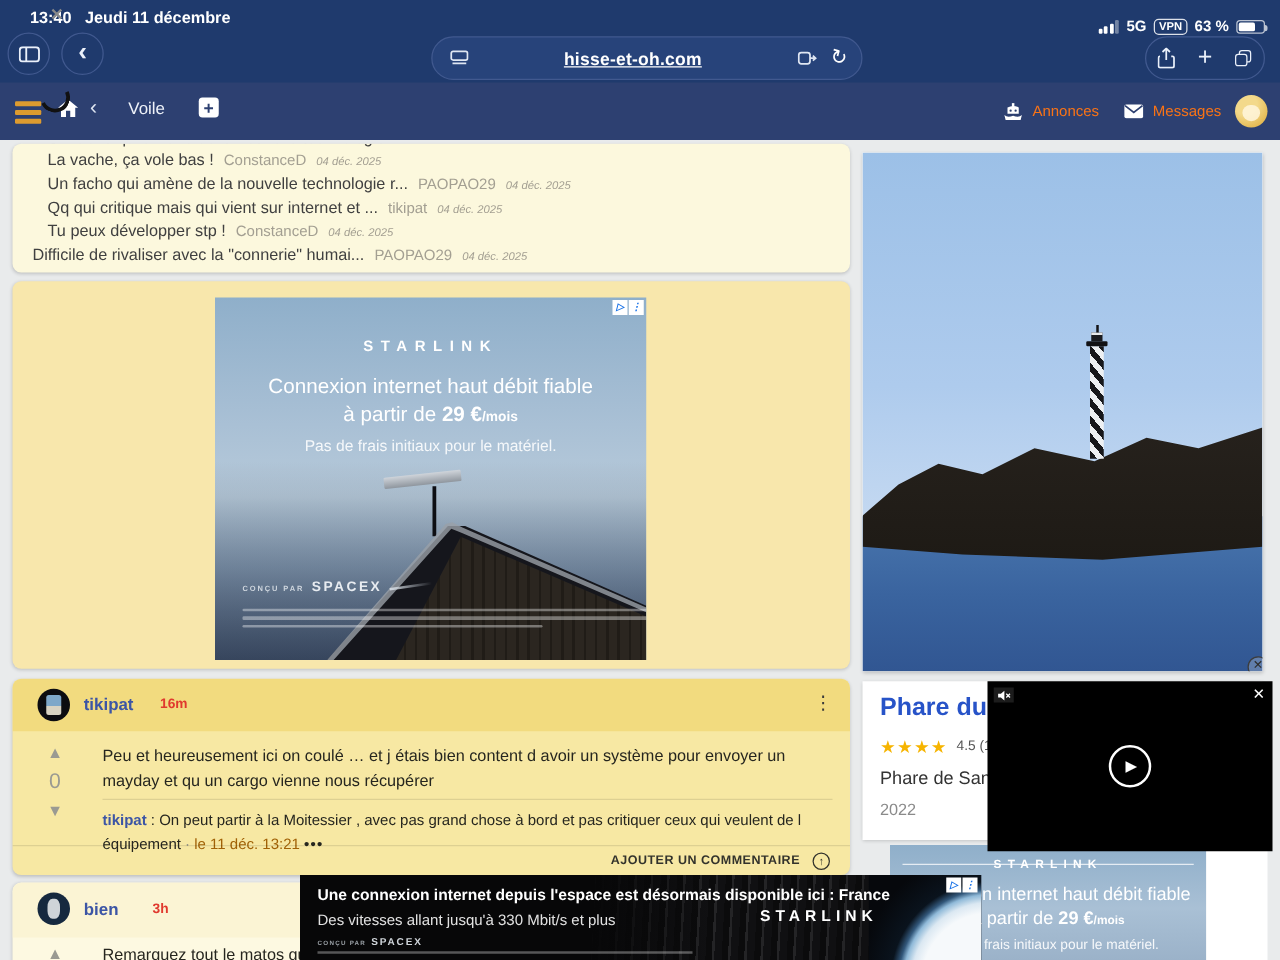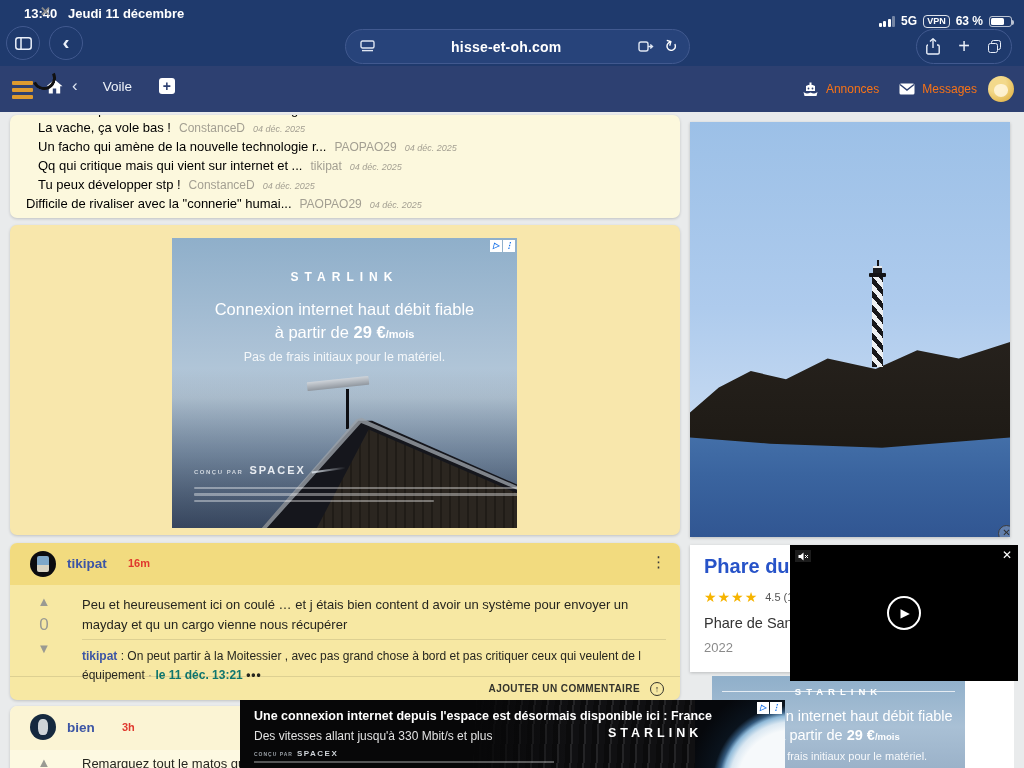--- a/index.html
+++ b/index.html
@@ -22,21 +22,21 @@
   .sb-batt-pct { font-size:12px; font-weight:bold; }
   .batt { position:relative; width:23px; height:11px; border:1px solid rgba(255,255,255,.7); border-radius:3px; }
   .batt i { position:absolute; left:1px; top:1px; bottom:1px; width:62%; background:#fff; border-radius:1.5px; }
   .batt u { position:absolute; right:-3px; top:3px; width:2px; height:5px; background:rgba(255,255,255,.7); border-radius:0 2px 2px 0; }
 
   .toolbar { position:absolute; left:0; top:26px; width:1024px; height:40px; }
   .circle-btn { position:absolute; width:34px; height:34px; border-radius:50%; border:1.5px solid #41598f;
     display:flex; align-items:center; justify-content:center; color:#eaf0fa; }
   .addr { position:absolute; left:345px; top:3px; width:345px; height:35px; border-radius:18px;
     background:#27437a; border:1.5px solid #41598f; display:flex; align-items:center; color:#fff; }
-  .addr-url { flex:1; text-align:center; font-size:14px; font-weight:bold; letter-spacing:.2px; }
+  .addr-url { flex:1; text-align:center; font-size:14px; font-weight:bold; letter-spacing:.2px;text-decoration:underline; }
   .addr .lft { margin-left:14px; } .addr .rgt { display:flex; gap:10px; margin-right:12px; align-items:center; }
   .reload-glyph { font-size:16px; line-height:1; transform:rotate(15deg); }
   .tabpill { position:absolute; left:916px; top:3px; width:96px; height:35px; border-radius:18px;
     border:1.5px solid #41598f; display:flex; align-items:center; justify-content:space-around; color:#eaf0fa; }
   .plus-glyph { font-size:20px; font-weight:300; line-height:1; margin-top:-2px; }
   .tabs-ic { position:relative; width:14px; height:14px; }
   .tabs-ic i { position:absolute; width:10px; height:10px; border:1.5px solid #eaf0fa; border-radius:2.5px; }
   .tabs-ic i:nth-child(1){ left:3px; top:0; } .tabs-ic i:nth-child(2){ left:0; top:3px; background:#1f3a6d; }
 
   
@@ -53,21 +53,21 @@
   .avatar { width:26px; height:26px; border-radius:50%; background:radial-gradient(circle at 35% 30%, #f3d98b 0 35%, #e5bb55 75%); position:relative; overflow:hidden; margin-left:4px; }
   .avatar i { position:absolute; left:6px; top:8px; width:14px; height:13px; background:#fff6dd; border-radius:45% 45% 50% 50%; opacity:.85; }
 
   
   .card { position:absolute; border-radius:7px; box-shadow:0 1px 3px rgba(0,0,0,.18); }
   .topics { left:10px; top:115px; width:670px; height:103px; background:#fcf8dd; overflow:hidden; }
   .topic-clip { height:5px; overflow:hidden; }
   .topic-clip .topic-row { transform:translateY(-13px); }
   .topic-row { display:flex; align-items:baseline; gap:8px; height:19px; padding-left:28px; white-space:nowrap; }
   .topic-row.less { padding-left:16px; }
-  .t-title { font-size:13px; color:#000000; }
+  .t-title { font-size:13px; color:#404040; }
   .t-author { font-size:12px; color:#a39f92; }
   .t-date { font-size:9px; font-style:italic; color:#a39f92;text-align:right; }
 
   .adwrap { left:10px; top:225px; width:670px; height:310px; background:#f8e7ac; }
   .mainad { position:absolute; left:162px; top:13px; width:345px; height:290px; overflow:hidden;
     background:linear-gradient(180deg,#8fafca 0%,#a9c0d5 35%,#b7cada 55%,#8ea6bf 75%,#5d7391 100%); color:#fff; }
   .adchoice { position:absolute; top:2px; right:2px; display:flex; gap:1px; }
   .adchoice i { width:12px; height:12px; background:#fff; color:#1a73e8; font-size:8px; line-height:12px; text-align:center; font-weight:bold; }
   .ad-brand { position:absolute; left:0; right:0; top:32px; text-align:center; font-size:12px; font-weight:bold; letter-spacing:6px; }
   .ad-h1 { position:absolute; left:0; right:0; top:62px; text-align:center; font-size:16.5px; }
@@ -98,21 +98,21 @@
   .ptime { position:absolute; top:14px; font-size:11px; font-weight:bold; color:#e0392e; }
   .post1 .ptime { left:118px; }
   .kebab { position:absolute; right:14px; top:10px; font-size:15px; color:#3a3a3a; }
   .votecol { position:absolute; left:20px; top:52px; width:28px; text-align:center; color:#9a9a92; }
   .votecol .va { font-size:13px; line-height:1; cursor:pointer; }
   .votecol .vc { font-size:17px; margin:7px 0; }
   .pbody { position:absolute; left:72px; right:14px; top:52px; font-size:13px; color:#26261f; line-height:1.5; }
   .reply { position:absolute; left:72px; right:14px; top:96px; border-top:1px solid rgba(0,0,0,.1); padding-top:7px;
     font-size:12px; line-height:1.55; color:#26261f; }
   .reply .ra { color:#3c55a5; font-weight:bold; }
-  .reply .rd { color:#0f766e; font-weight:bold; }
+  .reply .rd { color:#a16207; font-weight:normal; }
   .reply .rsep { color:#8b8b85; }
   .reply .rmore { font-weight:bold; letter-spacing:1px; }
   .pfoot { position:absolute; left:0; right:0; bottom:0; height:24px; border-top:1px solid rgba(0,0,0,.1);
     display:flex; align-items:center; justify-content:flex-end; gap:10px; padding-right:16px; }
   .addcomment { font-size:10px; font-weight:bold; color:#33332c; letter-spacing:.4px; }
   .upcircle { width:14px; height:14px; border:1.4px solid #33332c; border-radius:50%; font-size:9px; line-height:12px; text-align:center; color:#33332c; }
 
   
   .post2 { left:10px; top:706px; width:670px; height:80px; background:#fdf9e1; overflow:hidden; z-index:3; }
   .post2 .posthead { background:#fbf4d4; height:44px; }

